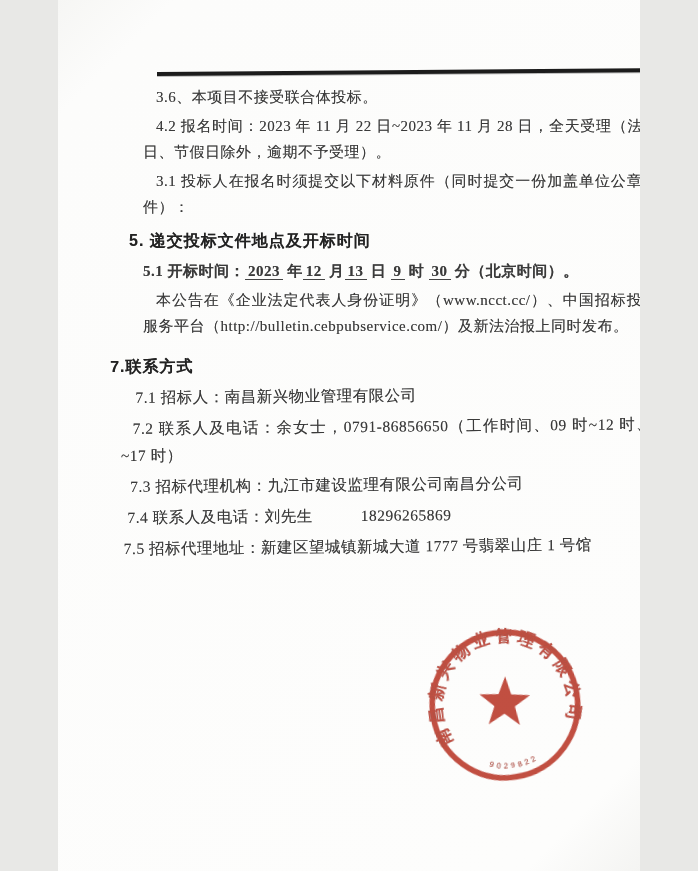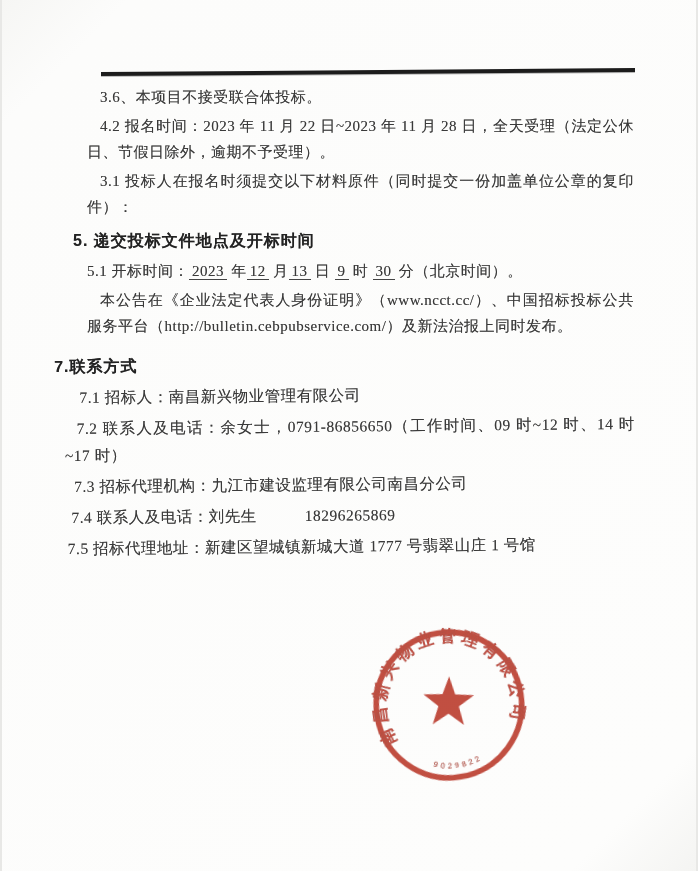--- a/index.html
+++ b/index.html
@@ -1,18 +1,18 @@
 <!DOCTYPE html>
 <html><head>
 <meta charset="utf-8">
 <style>
   html,body{margin:0;padding:0;background:#e8e8e6;}
   .page{
     position:relative;
-    width:694px;height:871px;
+    width:582px;height:871px;
     margin:0 auto;
     background:linear-gradient(135deg,#f6f6f4 0%,#fcfcfb 8%,#fdfdfc 92%,#f4f4f2 100%);
     overflow:hidden;
     font-family:"Liberation Serif","DejaVu Serif",serif;
     color:#3a3a3a;
     text-shadow:0 0 .6px rgba(70,70,70,.55);
   }
   .rule{
     position:absolute;left:99px;top:70px;width:534px;height:4px;
     background:#1c1c1c;transform:rotate(-.45deg);
@@ -26,21 +26,21 @@
   .content p{margin:0 0 3px;text-indent:13px;}
   .content p.noindent{text-indent:0;}
   h2{
     font-family:"Liberation Sans","DejaVu Sans",sans-serif;
     font-size:16px;font-weight:700;color:#222;
     margin:8px 0 4px;line-height:26px;letter-spacing:1px;
   }
   .h5{margin-left:-14px;}
   .h6{margin-left:-24px;}
   .h7{margin-left:-33px;margin-top:10px;}
-  .p51{white-space:nowrap;}
+  .p51{white-space:nowrap;font-weight:bold;}
   .u{border-bottom:1.2px solid #444;padding:0 3px;}
   .p52{margin-left:-8px;}
   .p6{margin-left:-15px;}
   .s7 p{text-indent:12px;line-height:27px;margin:0 0 4px;font-size:15.5px;}
   .s7 p:nth-of-type(1){margin-left:-20px;}
   .s7 p:nth-of-type(2){margin-left:-23px;}
   .s7 p:nth-of-type(3){margin-left:-26px;}
   .s7 p:nth-of-type(4){margin-left:-29px;}
   .s7 p:nth-of-type(5){margin-left:-33px;}
   .s7{transform:rotate(-.5deg);transform-origin:right top;}

